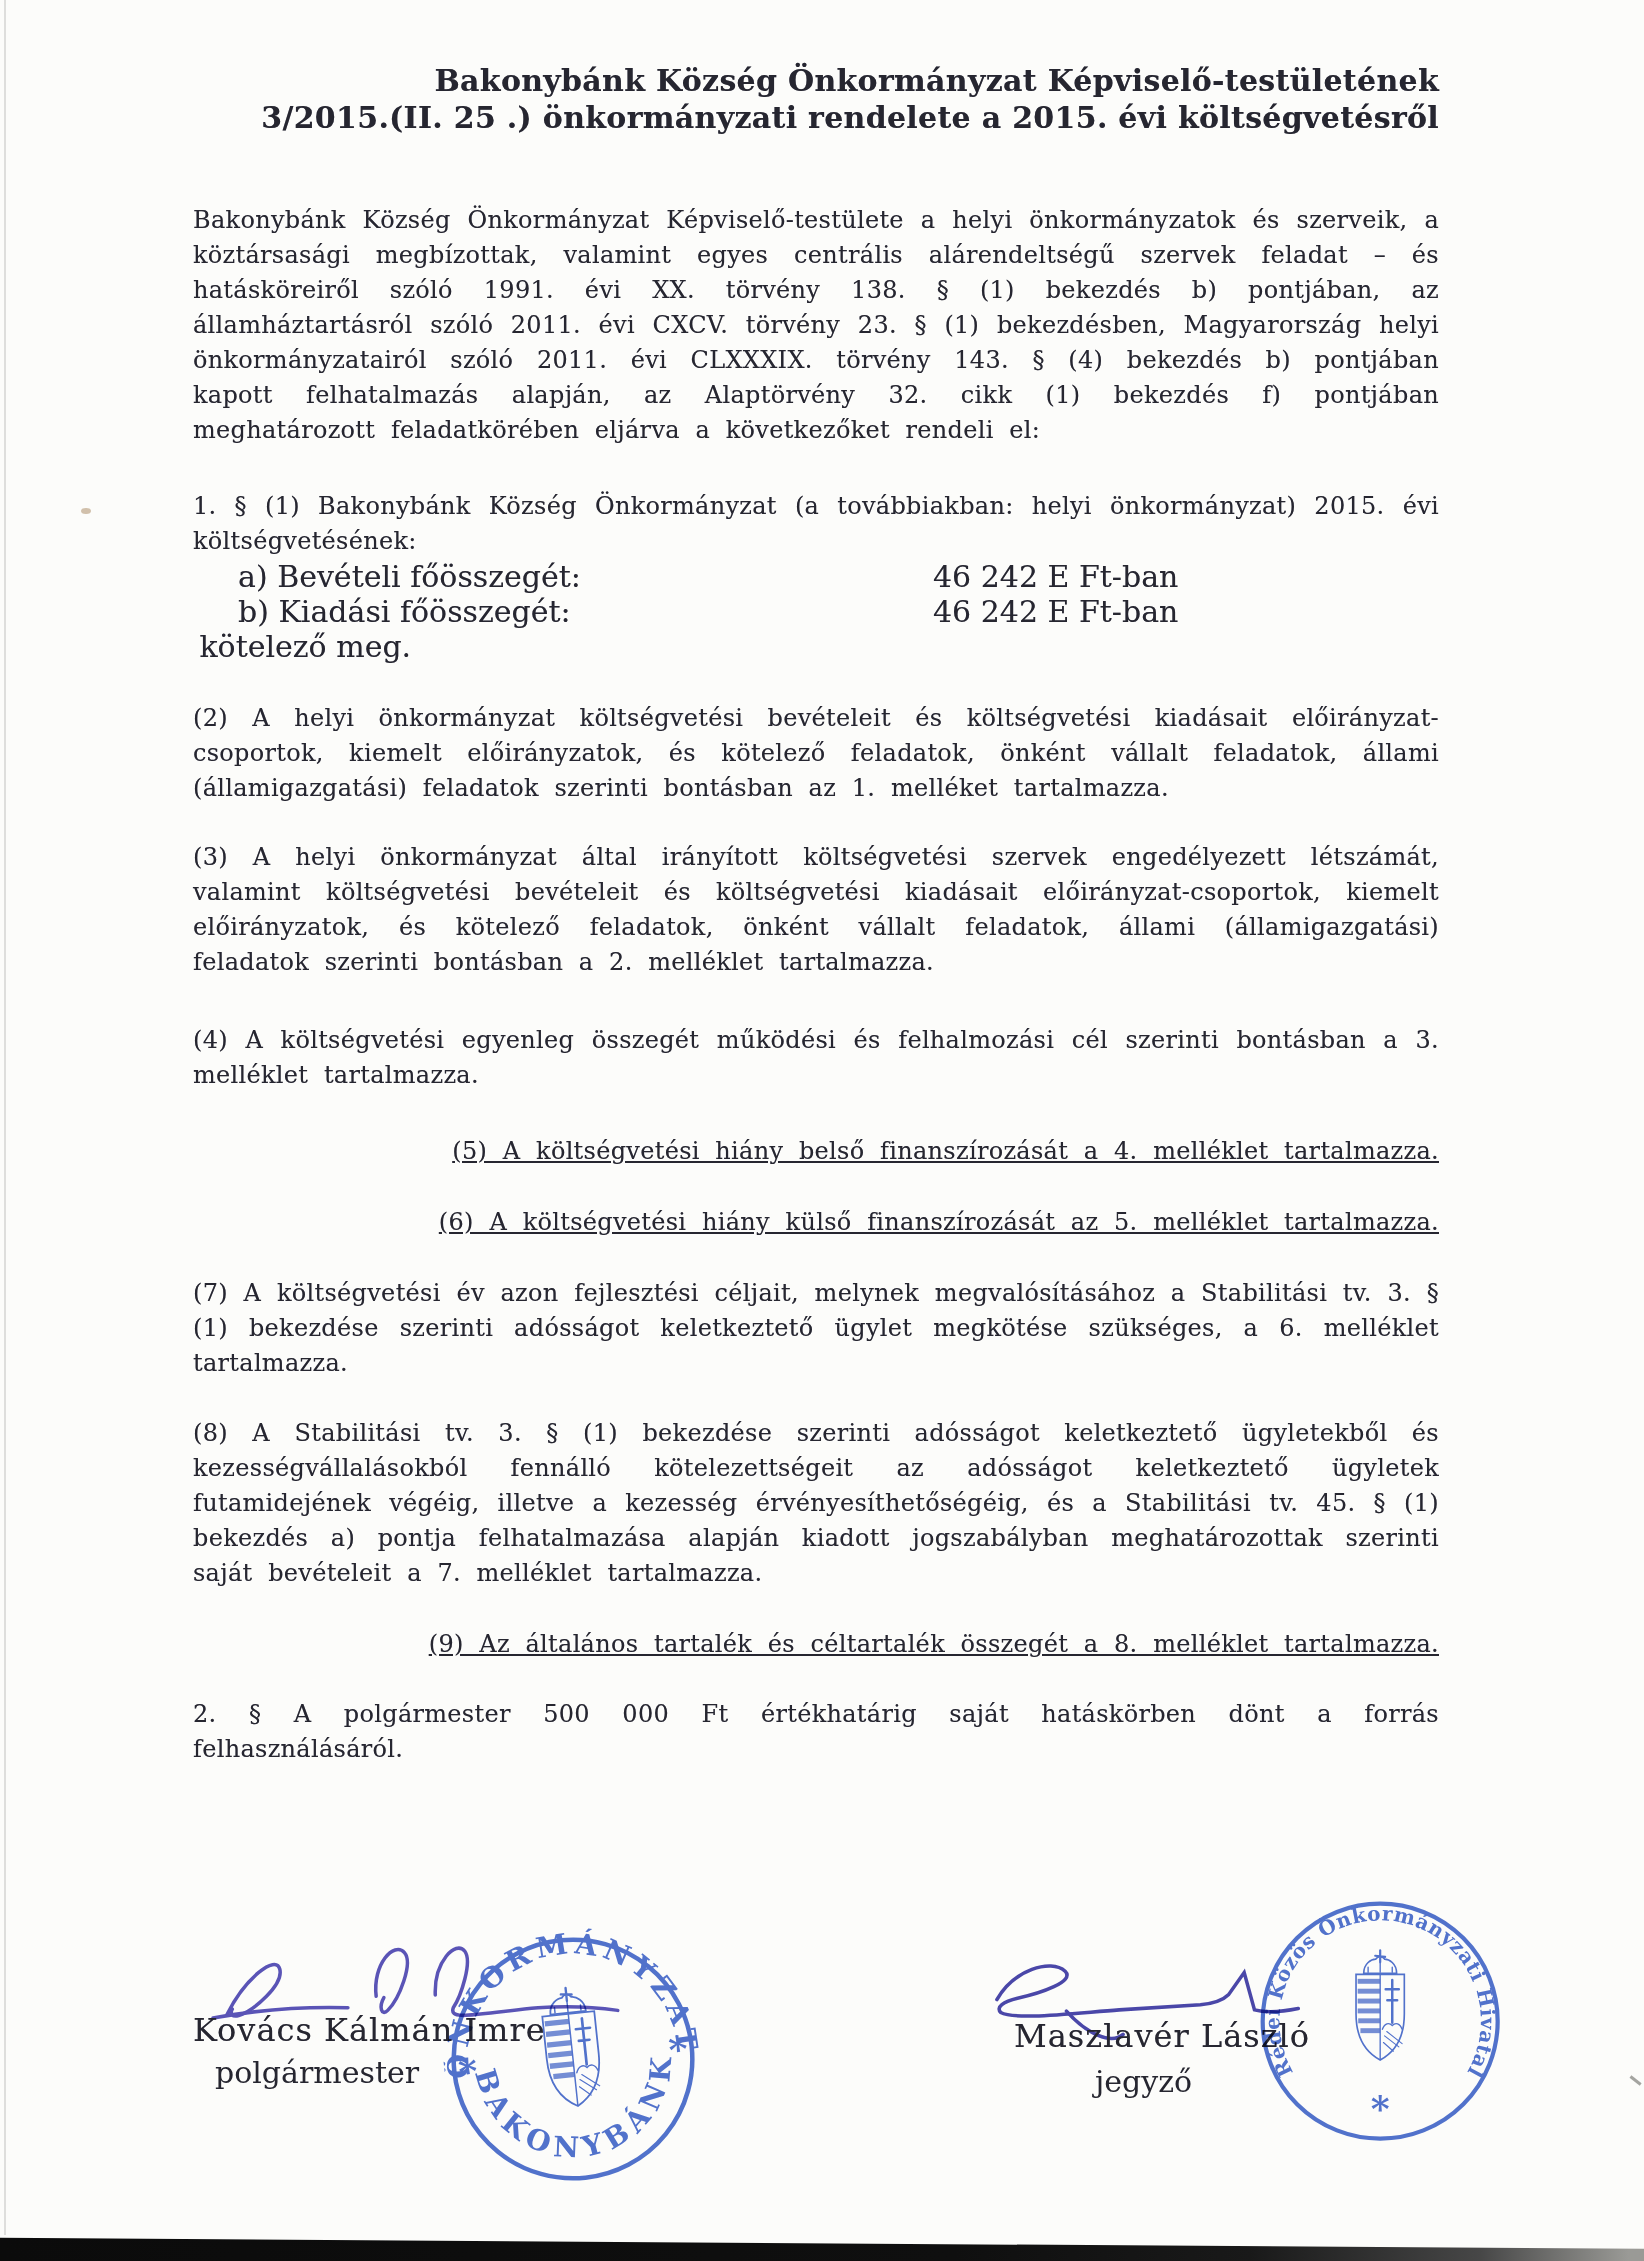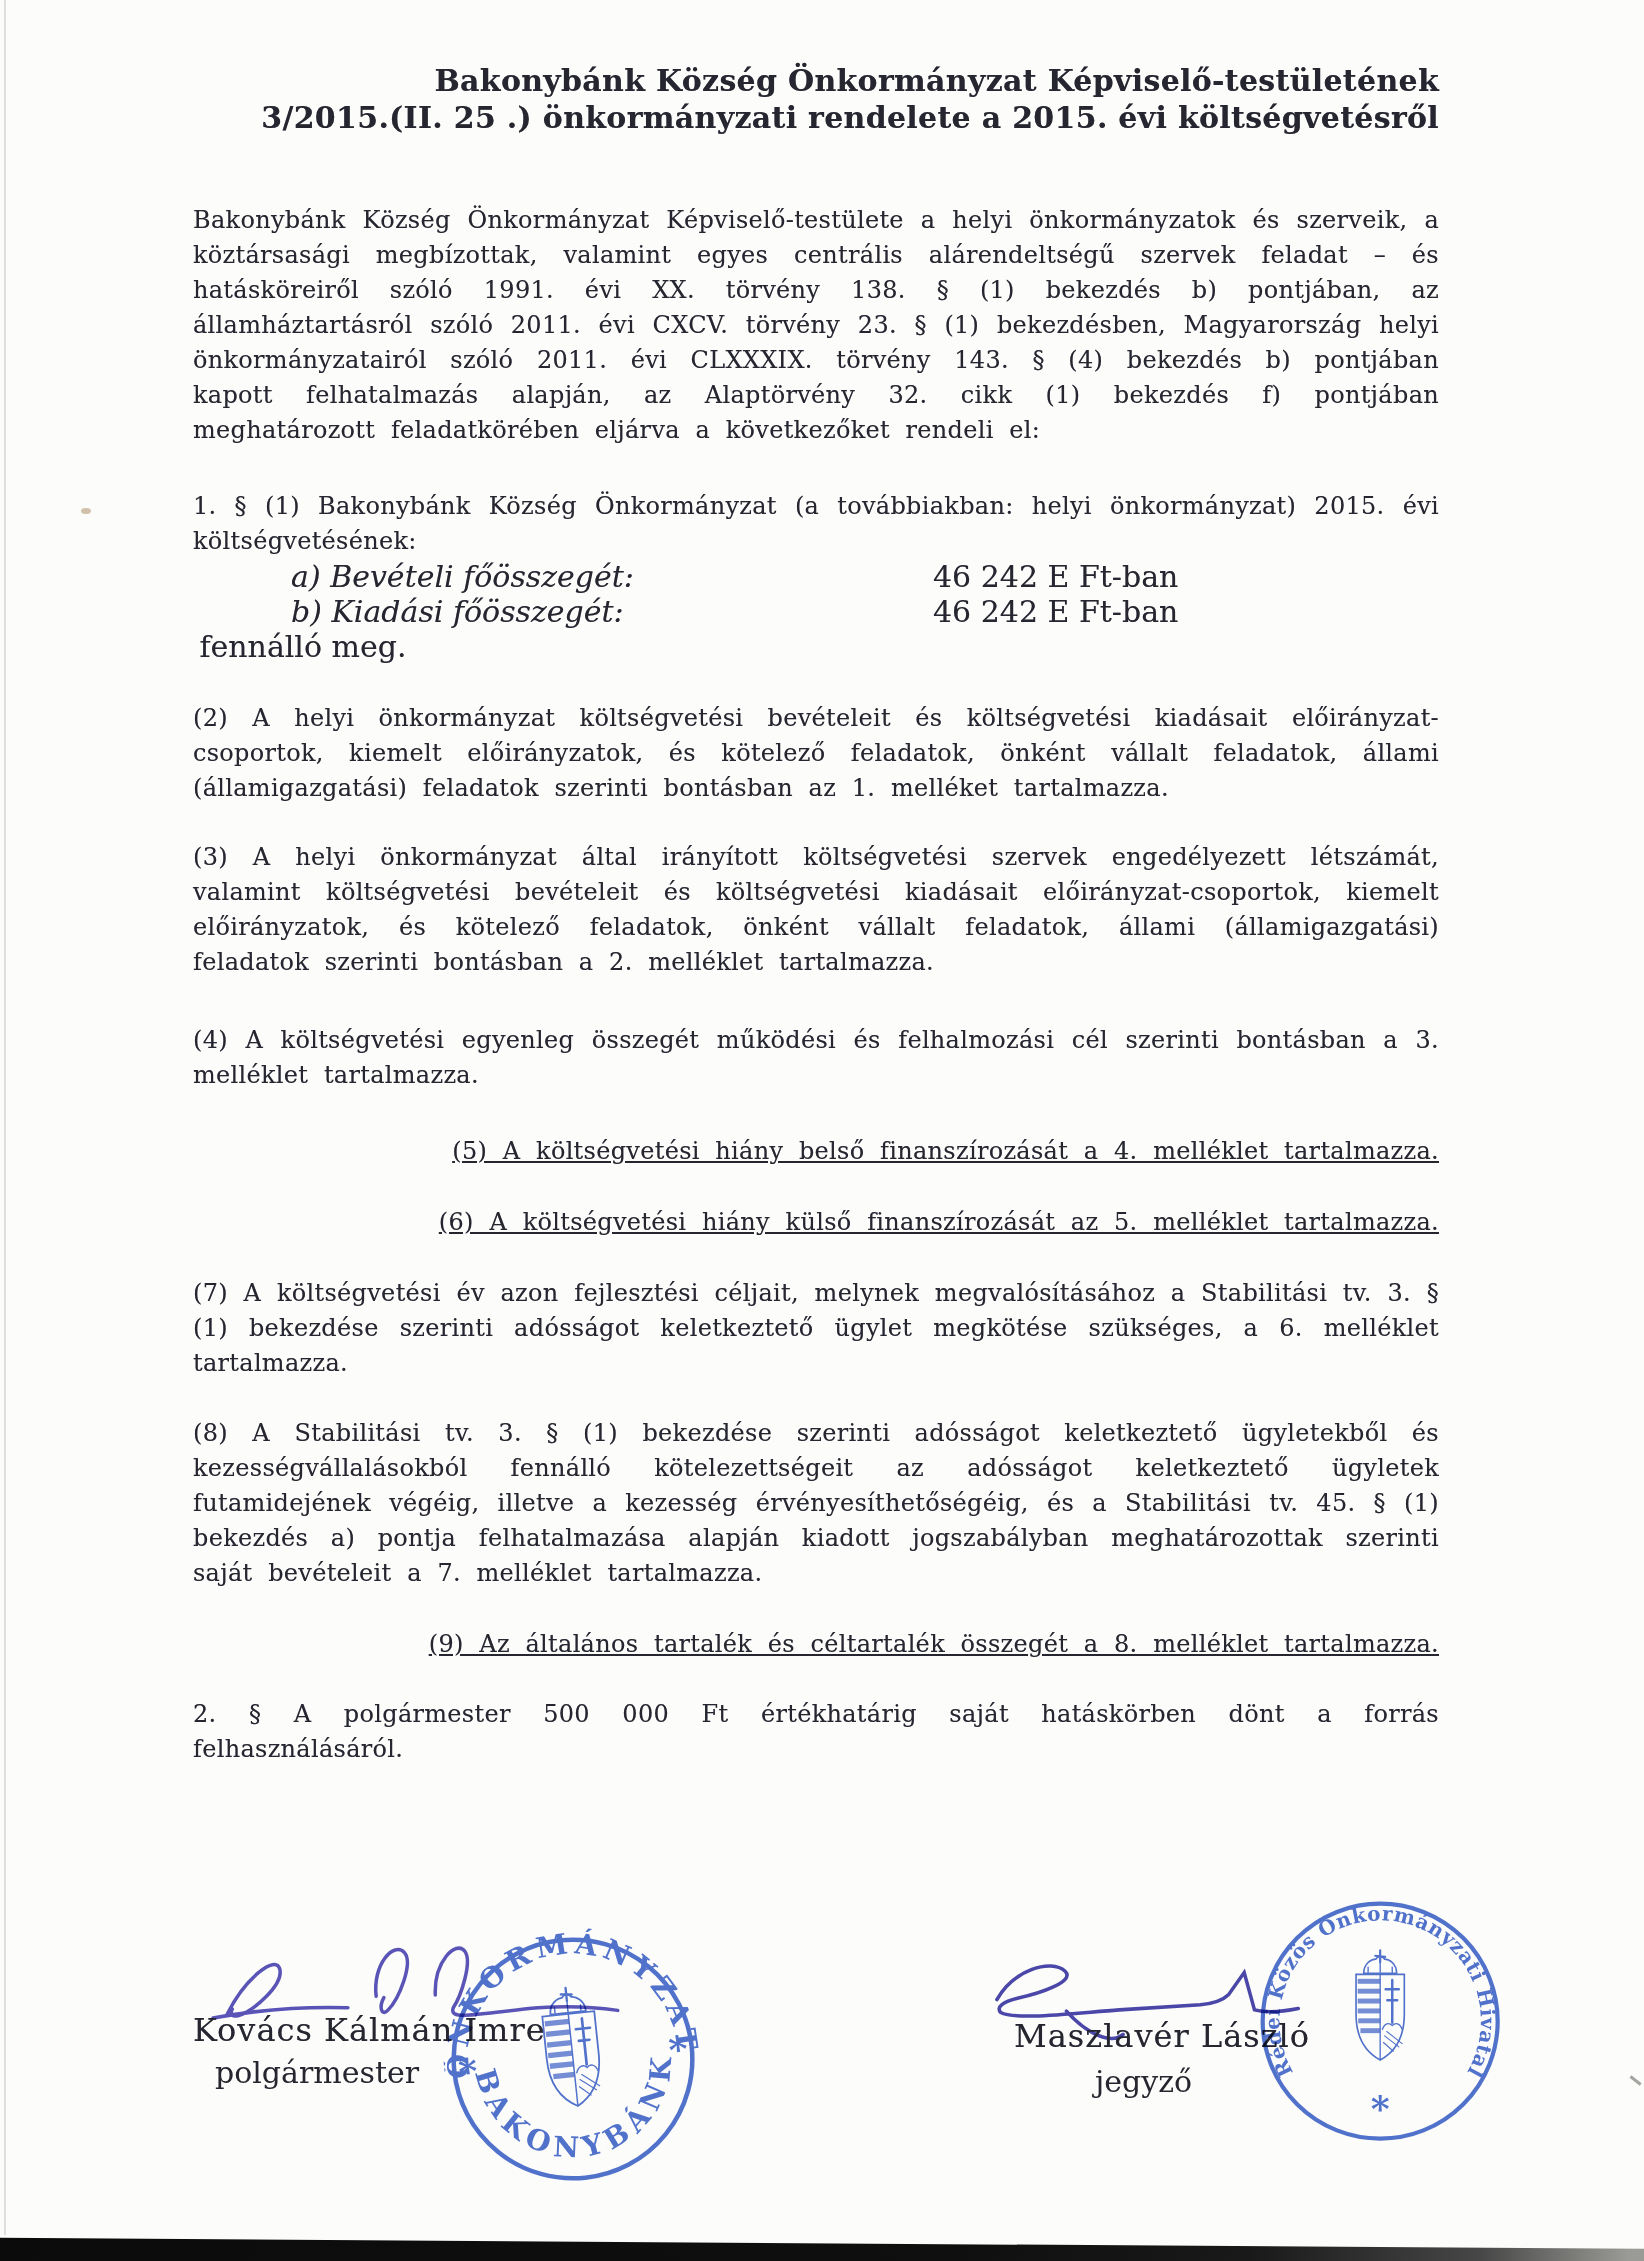--- a/index.html
+++ b/index.html
@@ -15,21 +15,21 @@
     letter-spacing:0.3px; margin:0 0 67px 0;
     text-shadow:0 0 0.6px rgba(25,25,55,.4);
   }
   .para {
     font-size:24px; line-height:35px; text-align:justify;
     letter-spacing:0.3px; word-spacing:7.7px; margin:0;
     text-shadow:0 0 0.6px rgba(25,25,55,.35);
   }
   .noj { text-align:right;text-decoration:underline; }
   .amount-row { position:relative; font-size:30px; line-height:35px; text-shadow:0 0 0.6px rgba(25,25,55,.35); }
-  .amount-label { margin-left:98px;font-style:italic; }
+  .amount-label { margin-left:45px; }
   .amount-value { position:absolute; left:740px; top:0; }
   .closing-line { font-size:30px; line-height:35px; margin-left:6.4px; text-shadow:0 0 0.6px rgba(25,25,55,.35); }
 
   .sig-name { position:absolute; font-weight:normal; font-size:32px; letter-spacing:1px; text-shadow:0 0 0.6px rgba(25,25,55,.4); }
   .sig-role { position:absolute; font-size:30px; }
 
   .sig-svg, .stamp { position:absolute; }
   .stamp { mix-blend-mode:multiply; opacity:.93; }
   .stamp-left { transform:rotate(-6deg); }
 
@@ -58,21 +58,21 @@
     <p class="para" style="margin-top:41px">1. § (1) Bakonybánk Község Önkormányzat (a továbbiakban: helyi önkormányzat) 2015. évi költségvetésének:</p>
 
     <div class="amount-row">
       <span class="amount-label">a) Bevételi főösszegét:</span>
       <span class="amount-value">46 242 E Ft-ban</span>
     </div>
     <div class="amount-row">
       <span class="amount-label">b) Kiadási  főösszegét:</span>
       <span class="amount-value">46 242 E Ft-ban</span>
     </div>
-    <div class="closing-line">fennálló meg.</div>
+    <div class="closing-line">kötelező meg.</div>
 
     <p class="para" style="margin-top:37px">(2) A helyi önkormányzat költségvetési bevételeit és költségvetési kiadásait előirányzat-csoportok, kiemelt előirányzatok, és kötelező feladatok, önként vállalt feladatok, állami (államigazgatási) feladatok szerinti bontásban az 1. melléket tartalmazza.</p>
     <p class="para" style="margin-top:34px">(3) A helyi önkormányzat által irányított költségvetési szervek engedélyezett létszámát, valamint költségvetési bevételeit és költségvetési kiadásait előirányzat-csoportok, kiemelt előirányzatok, és kötelező feladatok, önként vállalt feladatok, állami (államigazgatási) feladatok szerinti bontásban a 2. melléklet tartalmazza.</p>
     <p class="para" style="margin-top:43px">(4) A költségvetési egyenleg összegét működési és felhalmozási cél szerinti bontásban a 3. melléklet tartalmazza.</p>
     <p class="para noj" style="margin-top:41px">(5) A költségvetési hiány belső finanszírozását a 4. melléklet tartalmazza.</p>
     <p class="para noj" style="margin-top:36px">(6) A költségvetési hiány külső finanszírozását az 5. melléklet tartalmazza.</p>
     <p class="para" style="margin-top:36px">(7)  A költségvetési év azon fejlesztési céljait, melynek megvalósításához a Stabilitási tv. 3. § (1) bekezdése szerinti adósságot keletkeztető ügylet megkötése szükséges, a 6. melléklet tartalmazza.</p>
     <p class="para" style="margin-top:35px">(8) A Stabilitási tv. 3. § (1) bekezdése szerinti adósságot keletkeztető ügyletekből és kezességvállalásokból fennálló kötelezettségeit az adósságot keletkeztető ügyletek futamidejének végéig, illetve a kezesség érvényesíthetőségéig, és a Stabilitási tv. 45. § (1) bekezdés a) pontja felhatalmazása alapján kiadott jogszabályban meghatározottak szerinti saját bevételeit a 7. melléklet tartalmazza.</p>
     <p class="para noj" style="margin-top:36px">(9) Az általános tartalék és céltartalék összegét a 8. melléklet tartalmazza.</p>
     <p class="para" style="margin-top:35px">2. § A polgármester 500 000 Ft értékhatárig saját hatáskörben dönt a forrás felhasználásáról.</p>

